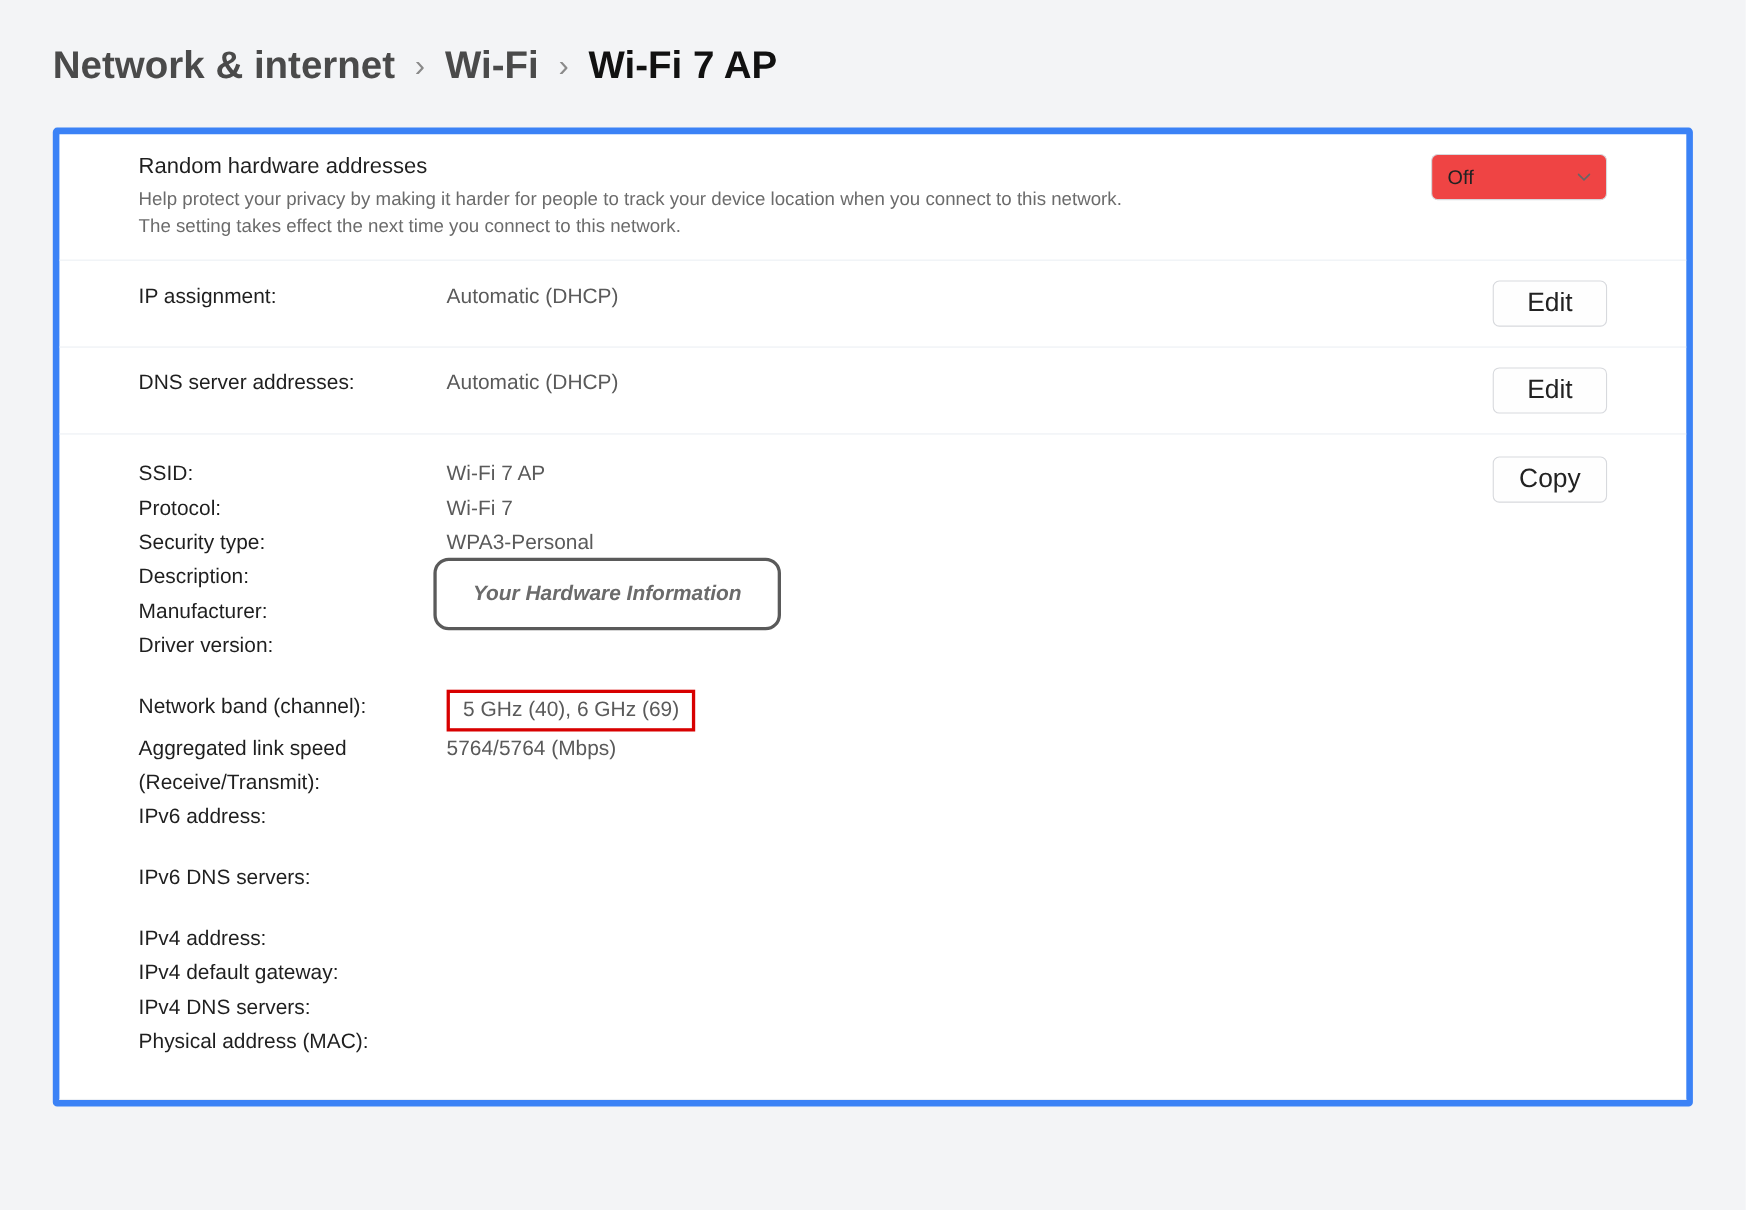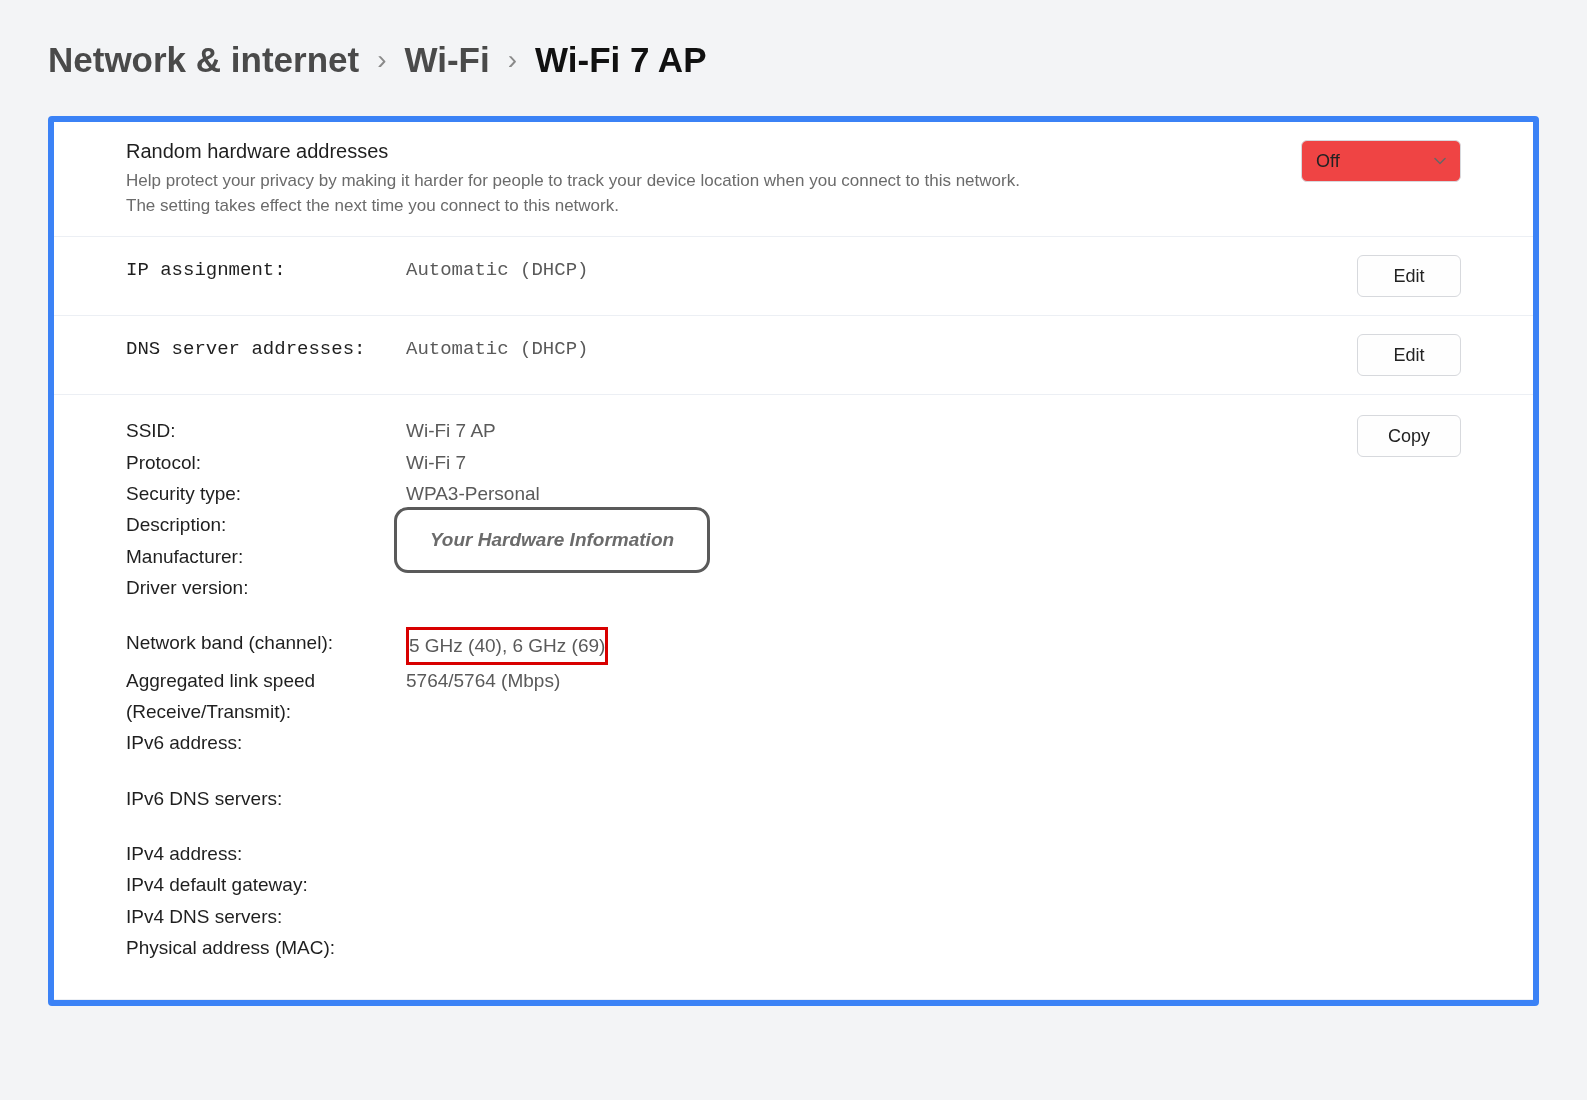--- a/index.html
+++ b/index.html
@@ -46,28 +46,26 @@
       flex: 1;
       display: flex;
       gap: 0;
     }
     .label-col {
       width: 280px;
       flex-shrink: 0;
       color: #1f1f1f;
       font-size: 19px;
       line-height: 1.6;
-      font-family: Liberation Mono, monospace;
     }
     .value-col {
       flex: 1;
       color: #5a5a5a;
       font-size: 19px;
       line-height: 1.6;
-      font-family: Liberation Mono, monospace;
     }
     .hw-title {
       font-size: 20px;
       color: #1f1f1f;
       margin-bottom: 6px;
     }
     .hw-desc {
       font-size: 17px;
       color: #6b6b6b;
       line-height: 1.45;
@@ -99,21 +97,21 @@
     .btn {
       display: inline-flex;
       align-items: center;
       justify-content: center;
       min-width: 104px;
       height: 42px;
       padding: 0 22px;
       border: 1px solid #d7d9dd;
       border-radius: 6px;
       background: #fefefe;
-      font-size: 18px;
+      font-size: 24px;
       color: #222;
       cursor: pointer;
     }
     .props-section {
       padding: 20px 72px 36px 72px;
       border-bottom: 1px solid #eceff4;
       position: relative;
     }
     .props-section .btn { position: absolute; right: 72px; top: 20px; }
     .prop-line {
@@ -151,21 +149,21 @@
     }
     .net-info-box {
       position: absolute;
       left: 340px;
       top: 310px;
       width: 308px;
       height: 262px;
     }
     .red-box {
       border: 3px solid #d80000;
-      padding: 0px 0;
+      padding: 0px 12px;
       display: inline-block;
     }
     .spacer-line { height: 24px; }
   </style>
 </head>
 <body>
 
 <div class="container">
   <div class="breadcrumb">
     <span class="breadcrumb-item">Network &amp; internet</span>

